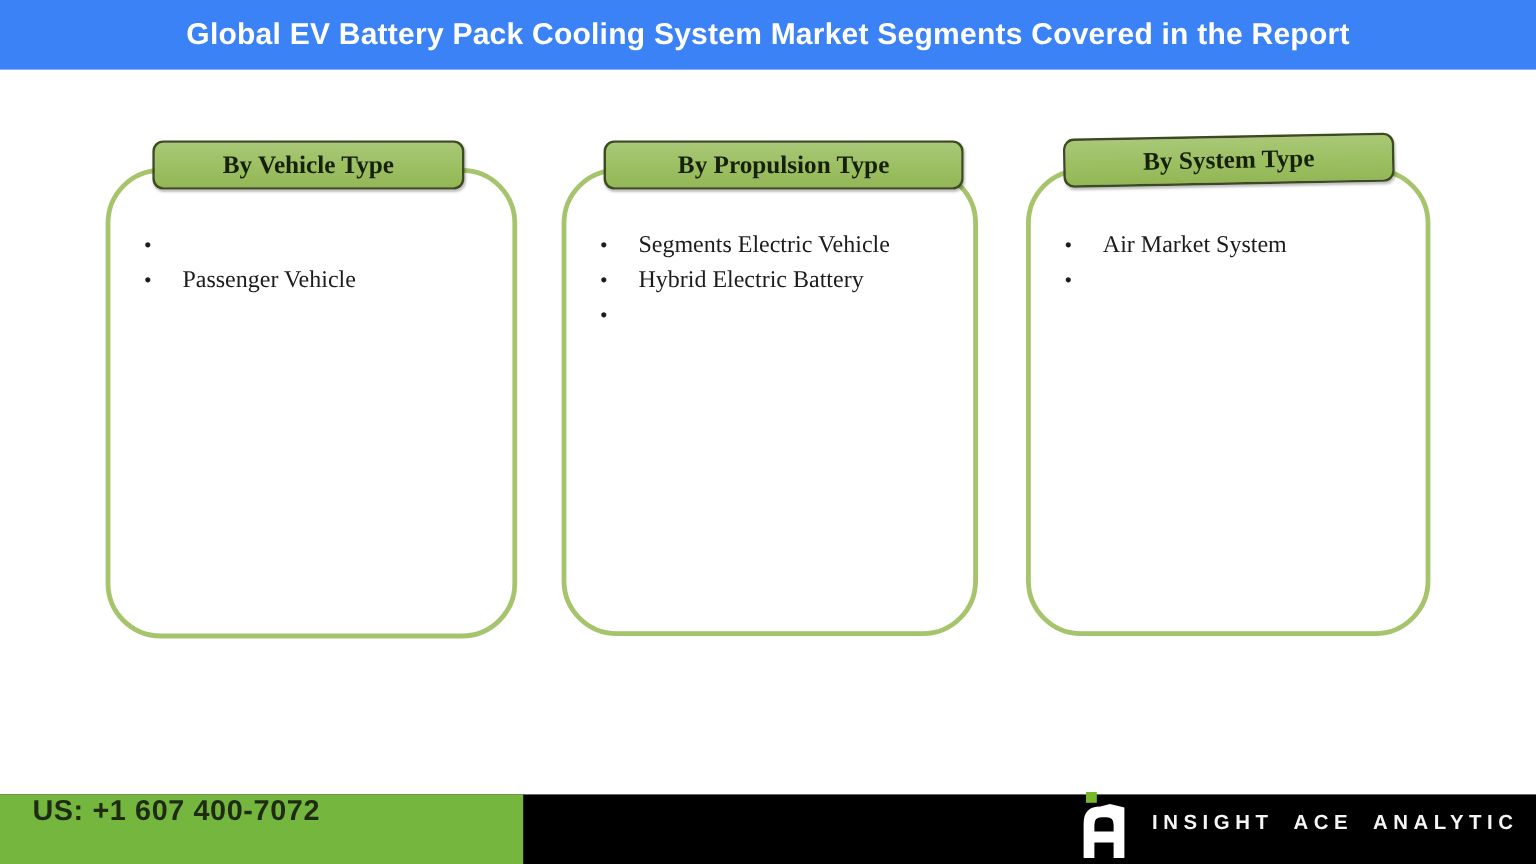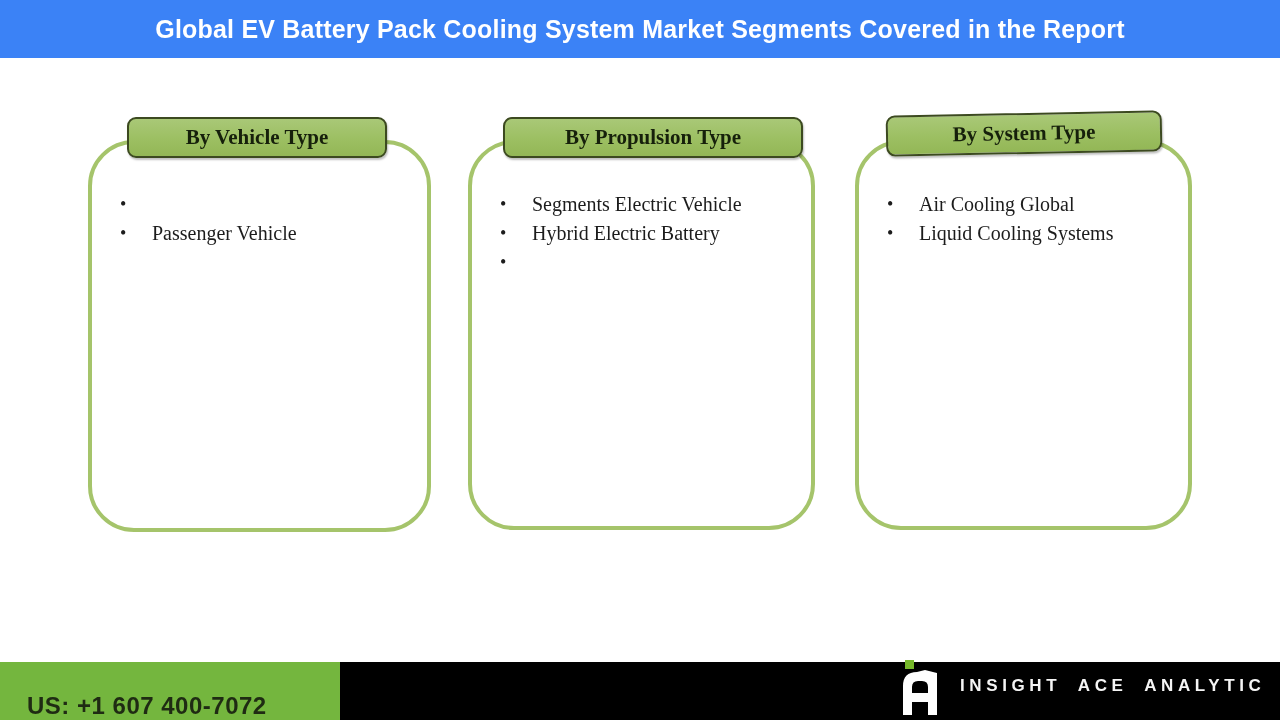--- a/index.html
+++ b/index.html
@@ -78,23 +78,23 @@
   .segment-list .item-text { flex: 1; }
 
   
   .footer-bar {
     position: absolute; left: 0; top: 662px;
     width: 1280px; height: 58px;
     background: #000000;
   }
   .phone-badge {
     position: absolute; left: 0; top: 0;
-    width: 340px; height: 58px;
+    width: 436px; height: 58px;
     background: #74b63e;
-    display: flex; align-items: flex-end;
+    display: flex; align-items: flex-start;
     padding-left: 27px;
   }
   .phone-badge span {
     font-size: 24px;
     font-weight: bold;
     letter-spacing: 0.5px;
     color: #1f2b13;
     white-space: nowrap;
   }
   .brand {
@@ -155,25 +155,24 @@
       <li>
         <span class="bullet">•</span>
       </li>
     </ul>
 </section>
 
 <section class="panel p3">
   <ul class="segment-list">
       <li>
         <span class="bullet">•</span>
-        <span class="item-text">Air Cooling Global</span>
+        <span class="item-text">Air Market System</span>
       </li>
       <li>
         <span class="bullet">•</span>
-        <span class="item-text">Liquid Cooling Systems</span>
       </li>
     </ul>
 </section>
 
 <footer class="footer-bar">
   <div class="phone-badge">
     <span>US: +1 607 400-7072</span>
   </div>
   <div class="brand">
     <svg class="brand-logo" viewBox="0 0 48 56" xmlns="http://www.w3.org/2000/svg">

